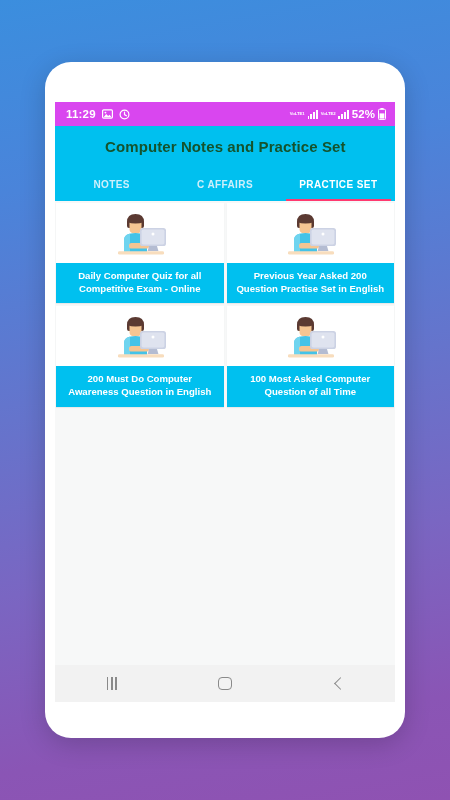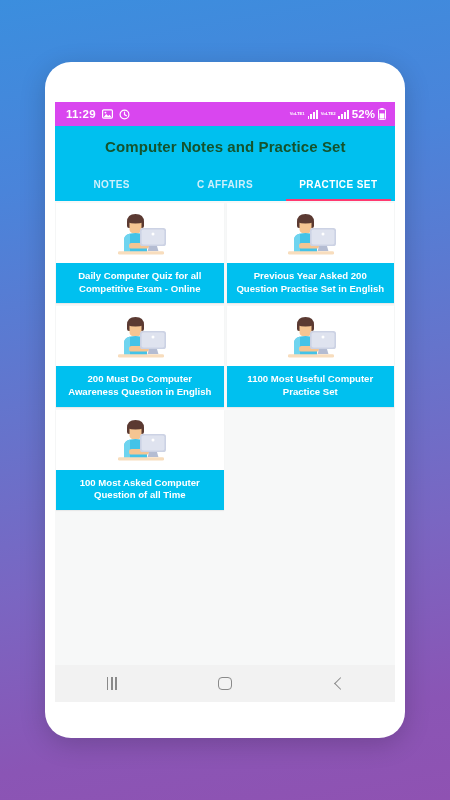--- a/index.html
+++ b/index.html
@@ -353,38 +353,20 @@
               <rect x="32.6" y="19.6" width="22.8" height="14.8" rx="1.6" fill="#dfe3ef"></rect>
               <circle cx="44" cy="24" r="1.5" fill="#ffffff"></circle>
               <path d="M40 36 l8 0 l1.4 5 l-10.8 0 z" fill="#b4bcd2"></path>
               <rect x="9" y="41.2" width="46" height="3.4" rx="1.4" fill="#f8ddbd"></rect>
             </svg>
           </div>
           <div class="card-label">200 Must Do Computer Awareness Question in English</div>
         </div>
 
 
-        <div class="card">
-          <div class="card-thumb">
-            <svg width="62" height="50" viewBox="0 0 62 50">
-              <path d="M18 12 q0-8 8.5-8 q8.5 0 8.5 8 l0 4 q0 2-2 2 l-13 0 q-2 0-2-2 z" fill="#5b3a32"></path>
-              <path d="M20.5 13 q0-5 6-5 q6 0 6 5.5 l0 6 q0 4-6 4 q-6 0-6-4 z" fill="#f5c592"></path>
-              <path d="M18.5 12 q1.5-6 8-6 q6.5 0 8 6 q-3 1.5-8 1.5 q-5 0-8-1.5z" fill="#5b3a32"></path>
-              <path d="M15 42 l0-12 q0-7 11.5-7 q11.5 0 11.5 7 l0 12 z" fill="#43c3e8"></path>
-              <path d="M15 42 l0-12 q0-5 6-6.4 l0 18.4 z" fill="#6fd4ef"></path>
-              <rect x="20" y="33" width="20" height="5.5" rx="2.6" fill="#f5c592"></rect>
-              <rect x="31" y="18" width="26" height="18" rx="2.6" fill="#ccd2e4"></rect>
-              <rect x="32.6" y="19.6" width="22.8" height="14.8" rx="1.6" fill="#dfe3ef"></rect>
-              <circle cx="44" cy="24" r="1.5" fill="#ffffff"></circle>
-              <path d="M40 36 l8 0 l1.4 5 l-10.8 0 z" fill="#b4bcd2"></path>
-              <rect x="9" y="41.2" width="46" height="3.4" rx="1.4" fill="#f8ddbd"></rect>
-            </svg>
-          </div>
-          <div class="card-label">1100 Most Useful Computer Practice Set</div>
-        </div>
 
         <div class="card">
           <div class="card-thumb">
             <svg width="62" height="50" viewBox="0 0 62 50">
               <path d="M18 12 q0-8 8.5-8 q8.5 0 8.5 8 l0 4 q0 2-2 2 l-13 0 q-2 0-2-2 z" fill="#5b3a32"></path>
               <path d="M20.5 13 q0-5 6-5 q6 0 6 5.5 l0 6 q0 4-6 4 q-6 0-6-4 z" fill="#f5c592"></path>
               <path d="M18.5 12 q1.5-6 8-6 q6.5 0 8 6 q-3 1.5-8 1.5 q-5 0-8-1.5z" fill="#5b3a32"></path>
               <path d="M15 42 l0-12 q0-7 11.5-7 q11.5 0 11.5 7 l0 12 z" fill="#43c3e8"></path>
               <path d="M15 42 l0-12 q0-5 6-6.4 l0 18.4 z" fill="#6fd4ef"></path>
               <rect x="20" y="33" width="20" height="5.5" rx="2.6" fill="#f5c592"></rect>

